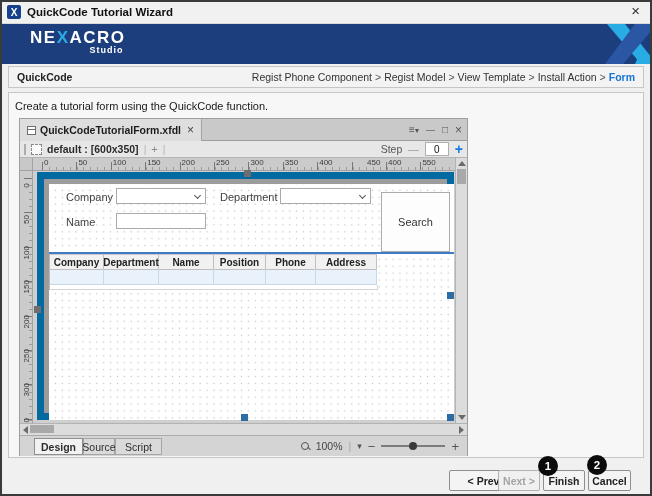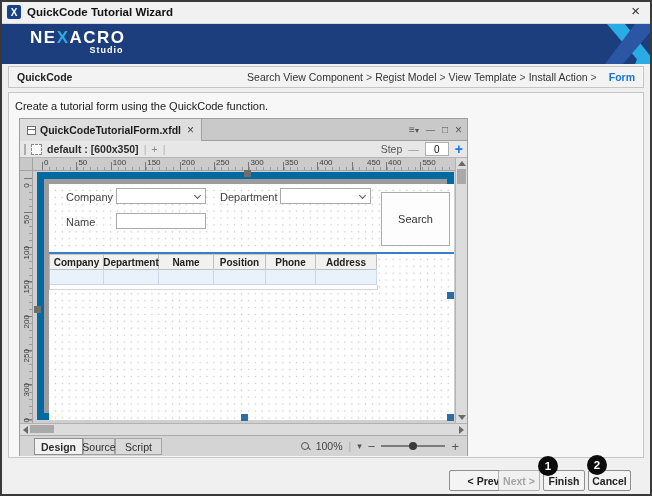--- a/index.html
+++ b/index.html
@@ -20,21 +20,21 @@
   .logo{left:30px;top:4px;color:#fff;}
   .logo-main{font-size:17px;font-weight:bold;letter-spacing:1.5px;line-height:19px;}
   .logo-sub{font-size:9px;font-weight:bold;text-align:right;letter-spacing:1px;margin-top:-2px;padding-right:2px;}
 
   
   .crumbbar{left:8px;top:66px;width:636px;height:22px;background:#f3f3f3;border:1px solid #c6c6c6;
             display:flex;align-items:center;justify-content:space-between;padding:0 8px;}
   .crumb-title{font-size:10.5px;font-weight:bold;color:#222;}
   .crumb-steps{font-size:10.5px;color:#333;}
   .crumb-steps .sep{color:#555;padding:0 3px;}
-  .crumb-steps .step-active{color:#1574d4;font-weight:bold;margin-left:9px;}
+  .crumb-steps .step-active{color:#1574d4;font-weight:bold;}
 
   
   .content{left:8px;top:92px;width:636px;height:366px;background:#f7f7f7;border:1px solid #c6c6c6;}
   .instruction{left:6px;top:7px;font-size:11px;color:#1a1a1a;}
 
   
   .designer{left:10px;top:25px;width:449px;height:338px;background:#14b8a6;border:1px solid #9e9e9e;}
   .dtabbar{left:0;top:0;width:447px;height:22px;background:#c9c9c9;border-bottom:1px solid #9e9e9e;}
   .dtab{left:0;top:0;height:22px;background:#dedede;border-right:1px solid #a3a3a3;display:flex;align-items:center;
         gap:4px;padding:0 7px;}
@@ -82,21 +82,21 @@
   .hscroll .arrow-right{position:absolute;right:3px;top:2px;width:0;height:0;border-top:4px solid transparent;border-bottom:4px solid transparent;border-left:5px solid #6b6b6b;}
 
   
   .formframe{left:17px;top:14px;width:417px;height:248px;background:#9c9c9c;border:7px solid #0369a1;}
   .canvas{position:absolute;left:5px;top:5px;width:405px;height:236px;background:#fff;overflow:hidden;
     background-image:radial-gradient(circle,#c6c6c6 0.9px,transparent 1px);background-size:6.9px 6.9px;background-position:3px 3px;}
   .flabel{position:absolute;font-size:11px;color:#3f3f3f;}
   .combo{position:absolute;height:16px;background:#fff;border:1px solid #a8aab0;}
   .combo .chev{position:absolute;right:5px;top:4px;width:5px;height:5px;border-right:1px solid #555;border-bottom:1px solid #555;transform:rotate(45deg);}
   .edit{position:absolute;height:16px;background:#fff;border:1px solid #a8aab0;}
-  .searchbtn{position:absolute;left:332px;top:8px;width:69px;height:54px;background:#fdfdfd;border:1px solid #ababab;
+  .searchbtn{position:absolute;left:332px;top:8px;width:69px;height:60px;background:#fdfdfd;border:1px solid #ababab;
     display:flex;align-items:center;justify-content:center;font-size:11px;color:#333;}
   .blueline{position:absolute;left:0;top:68px;width:405px;height:2px;background:#3d7cc7;}
   .grid{position:absolute;left:0;top:70px;width:328px;border-left:1px solid #b9b9b9;}
   .grid-head{display:flex;height:15px;background:#f1f1f1;border-top:1px solid #c9c9c9;}
   .grid-head .cell{height:15px;border-right:1px solid #bfbfbf;border-bottom:1px solid #bfbfbf;font-size:10px;font-weight:bold;color:#222;
     display:flex;align-items:center;justify-content:center;}
   .grid-row1{display:flex;height:16px;background:#e9f2fb;}
   .grid-row1 .cell{height:16px;border-right:1px solid #c9d8e8;border-bottom:1px solid #c9d8e8;}
   .grid-row2{height:5px;background:#fff;border-bottom:1px solid #d4d4d4;border-right:1px solid #d4d4d4;width:328px;}
 
@@ -144,21 +144,21 @@
     </div>
     <svg class="abs" style="right:0;top:0;" width="95" height="40" viewBox="0 0 95 40">
       <polygon points="50,0 68,0 95,34 95,40 84,40" fill="#29abe4"></polygon>
       <polygon points="78,0 95,0 95,6 66,40 48,40" fill="#2a56a4"></polygon>
       <polygon points="84,26 95,40 78,40" fill="#29abe4"></polygon>
     </svg>
   </div>
 
   <div class="abs crumbbar">
     <div class="crumb-title">QuickCode</div>
-    <div class="crumb-steps" id="crumbSteps"><span>Search View Component</span><span class="sep">&gt;</span><span>Regist Model</span><span class="sep">&gt;</span><span>View Template</span><span class="sep">&gt;</span><span>Install Action</span><span class="sep">&gt;</span><span class="step-active">Form</span></div>
+    <div class="crumb-steps" id="crumbSteps"><span>Regist Phone Component</span><span class="sep">&gt;</span><span>Regist Model</span><span class="sep">&gt;</span><span>View Template</span><span class="sep">&gt;</span><span>Install Action</span><span class="sep">&gt;</span><span class="step-active">Form</span></div>
   </div>
 
   <div class="abs content">
     <div class="abs instruction">Create a tutorial form using the QuickCode function.</div>
 
     <div class="abs designer">
 
       <div class="abs dtabbar">
         <div class="abs dtab">
           <span class="dtab-icon"></span>

